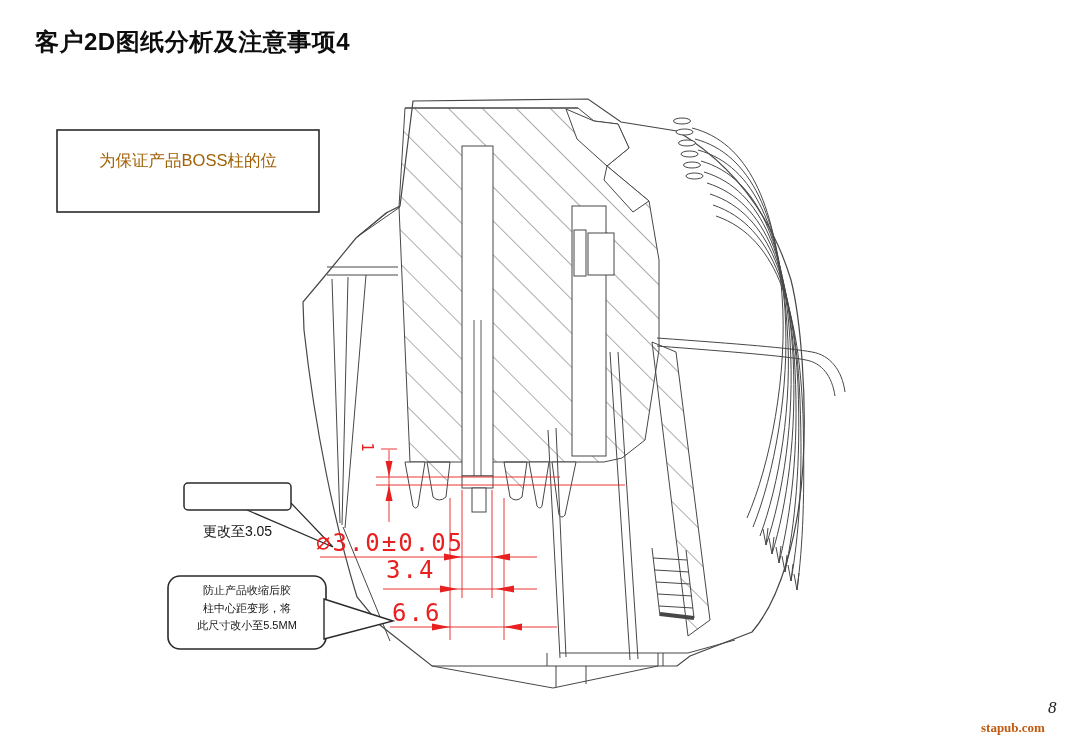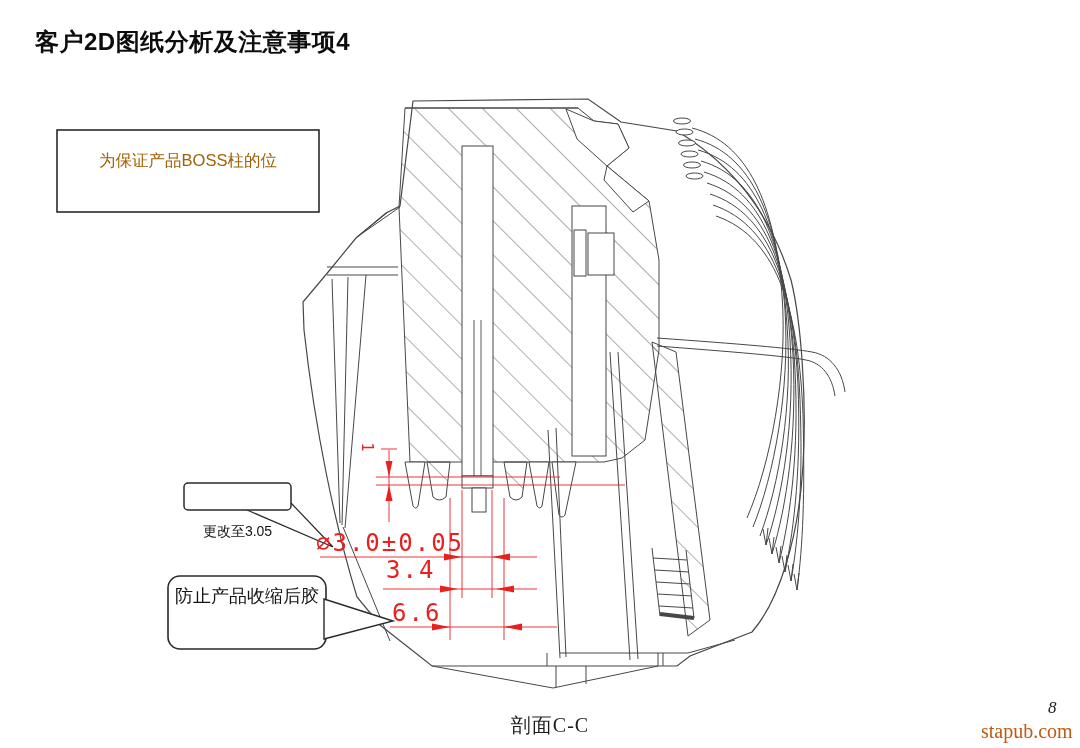--- a/index.html
+++ b/index.html
@@ -14,43 +14,44 @@
     left:35px;top:26px;font-size:24px;font-weight:bold;letter-spacing:0.5px;color:#0d0d0d;
   }
   .notebox-text{
     left:57px;top:148px;width:262px;text-align:center;font-size:16.5px;line-height:1.55;color:#a16207;
   }
   .callout1-text{
     left:184px;top:483px;width:107px;height:27px;display:flex;align-items:center;justify-content:center;
     font-size:14px;color:#141414;margin-top:35px;
   }
   .callout2-text{
-    left:168px;top:582px;width:158px;text-align:center;font-size:18px;line-height:1.6;color:#141414;
+    left:168px;top:582px;width:158px;text-align:center;font-size:11px;line-height:1.6;color:#141414;
   }
   .dim{
     font-family:"DejaVu Sans Mono", monospace;color:#e82020;letter-spacing:2px;font-size:24px;
   }
   .dim-dia{left:316px;top:529px;}
   .dim-34{left:386px;top:556px;}
   .dim-58{left:392px;top:599px;}
   .dim-1{
     left:362px;top:438px;font-size:15px;letter-spacing:0;
     transform:rotate(90deg);transform-origin:center;
   }
   .section-label{
     left:450px;top:712px;width:200px;text-align:center;font-size:20px;
     font-family:"Liberation Serif", serif;color:#1c1c1c;letter-spacing:1px;
   }
   .page-number{
     left:1048px;top:698px;font-size:17px;font-style:italic;color:#1a1a1a;
     font-family:"Liberation Serif", serif;
   }
   .watermark{
-    left:981px;top:720px;font-size:20px;color:#c05a11;
+    left:981px;top:720px;font-size:13px;color:#c05a11;
     font-family:"Liberation Serif", serif;
+    font-weight:bold;
   }
 </style>
 </head>
 <body>
 
 <div id="stage">
 
   <svg class="layer" width="1080" height="748" viewBox="0 0 1080 748">
     <defs>
       <pattern id="h" patternUnits="userSpaceOnUse" width="24" height="24" patternTransform="rotate(-45)">
@@ -194,23 +195,24 @@
   <div class="txt title">客户2D图纸分析及注意事项4</div>
 
   <div class="txt notebox-text">
     <div>为保证产品BOSS柱的位</div>
   </div>
 
   <div class="txt callout1-text">更改至3.05</div>
 
   <div class="txt callout2-text">
     <div>防止产品收缩后胶</div>
+    <div>柱中心距变形，将</div>
+    <div>此尺寸改小至5.5MM</div>
   </div>
 
   <div class="txt dim dim-dia">∅3.0±0.05</div>
   <div class="txt dim dim-34">3.4</div>
   <div class="txt dim dim-58">6.6</div>
   <div class="txt dim dim-1">1</div>
 
-  <div class="txt section-label">剖面C-C</div>
   <div class="txt page-number">8</div>
   <div class="txt watermark">stapub.com</div>
 </div>
 
 </body></html>

